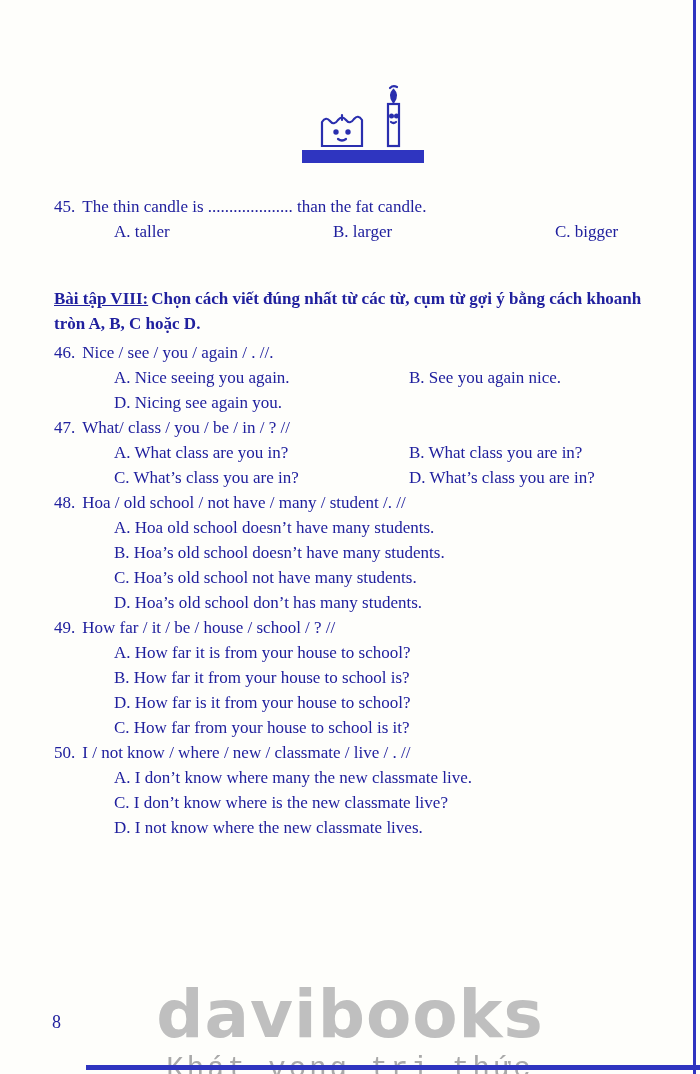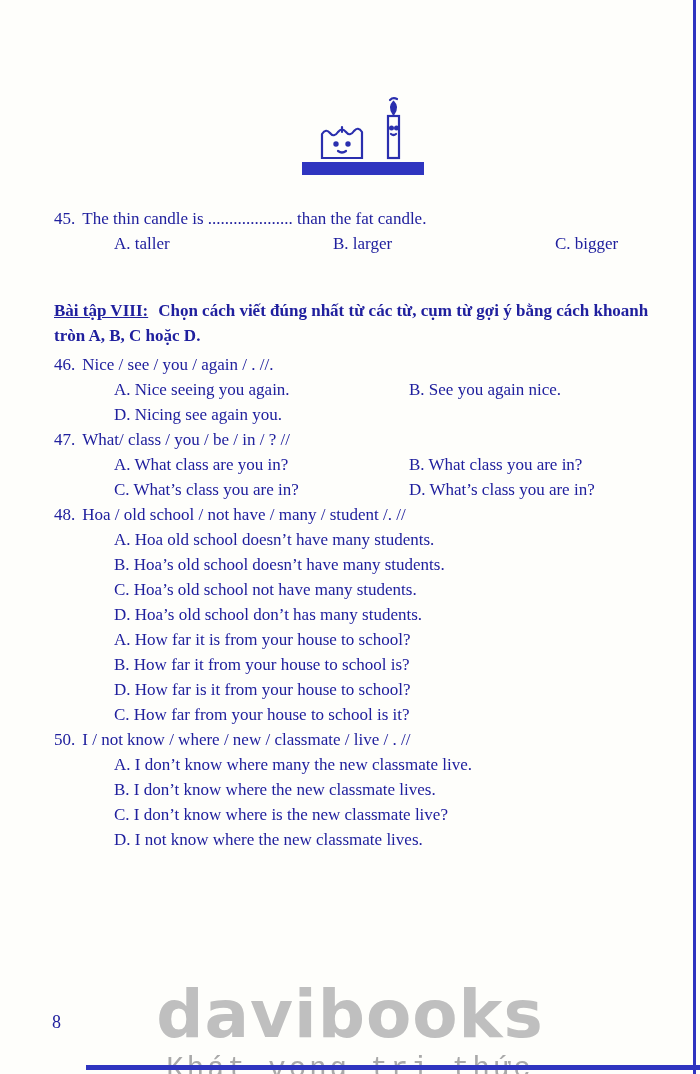--- a/index.html
+++ b/index.html
@@ -16,21 +16,21 @@
     position: absolute; top: 0; right: 4px;
     width: 3px; height: 100%;
     background: #2f35c0;
   }
   .scan-bottom-edge {
     position: absolute; left: 86px; right: 0; bottom: 4px;
     height: 5px;
     background: #2f35c0;
   }
   .content {
-    position: absolute; top: 12px; left: 0;
+    position: absolute; top: 0; left: 0;
     width: 100%;
     padding: 0 28px 0 54px;
   }
   .illustration {
     margin: 82px auto 0 auto;
     width: 126px; height: 88px;
     display: block;
   }
   .line { line-height: 25px; }
   .q45-line { margin-top: 24px; }
@@ -45,21 +45,21 @@
   .opts-2col {
     display: grid;
     grid-template-columns: 295px auto;
   }
   .opts-1col div { line-height: 25px; }
   .heading {
     margin-top: 17px;
     font-weight: bold;
     line-height: 25px;
   }
-  .heading-title { text-decoration: underline; margin-right: 10px; }
+  .heading-title { text-decoration: underline; margin-right: 3px; }
   .questions { margin-top: 4px; }
   .watermark {
     position: absolute; left: 0; top: 980px;
     width: 100%;
     text-align: center;
     pointer-events: none;
   }
   .watermark-logo {
     font-family: "DejaVu Sans", sans-serif;
     font-size: 66px;
@@ -150,35 +150,37 @@
       </div>
       <div class="opts opts-1col">
         <div>A. Hoa old school doesn’t have many students.</div>
         <div>B. Hoa’s old school doesn’t have many students.</div>
         <div>C. Hoa’s old school not have many students.</div>
         <div>D. Hoa’s old school don’t has many students.</div>
       </div>
     </div>
 
     <div>
+      <div class="line">
+        <span class="q-num">49.</span><span class="q-prompt">How far / it / be / house / school / ? //</span>
+      </div>
       <div class="opts opts-1col">
         <div>A. How far it is from your house to school?</div>
         <div>B. How far it from your house to school is?</div>
         <div>D. How far is it from your house to school?</div>
         <div>C. How far from your house to school is it?</div>
       </div>
     </div>
 
     <div>
       <div class="line">
         <span class="q-num">50.</span><span class="q-prompt">I / not know / where / new / classmate / live / . //</span>
       </div>
       <div class="opts opts-1col">
         <div>A. I don’t know where many the new classmate live.</div>
-        <div>B. I don’t know where the new classmate lives.</div>
         <div>C. I don’t know where is the new classmate live?</div>
         <div>D. I not know where the new classmate lives.</div>
       </div>
     </div>
 
   </div>
 </div>
 
 <div class="watermark">
   <div class="watermark-logo">davibooks</div>

